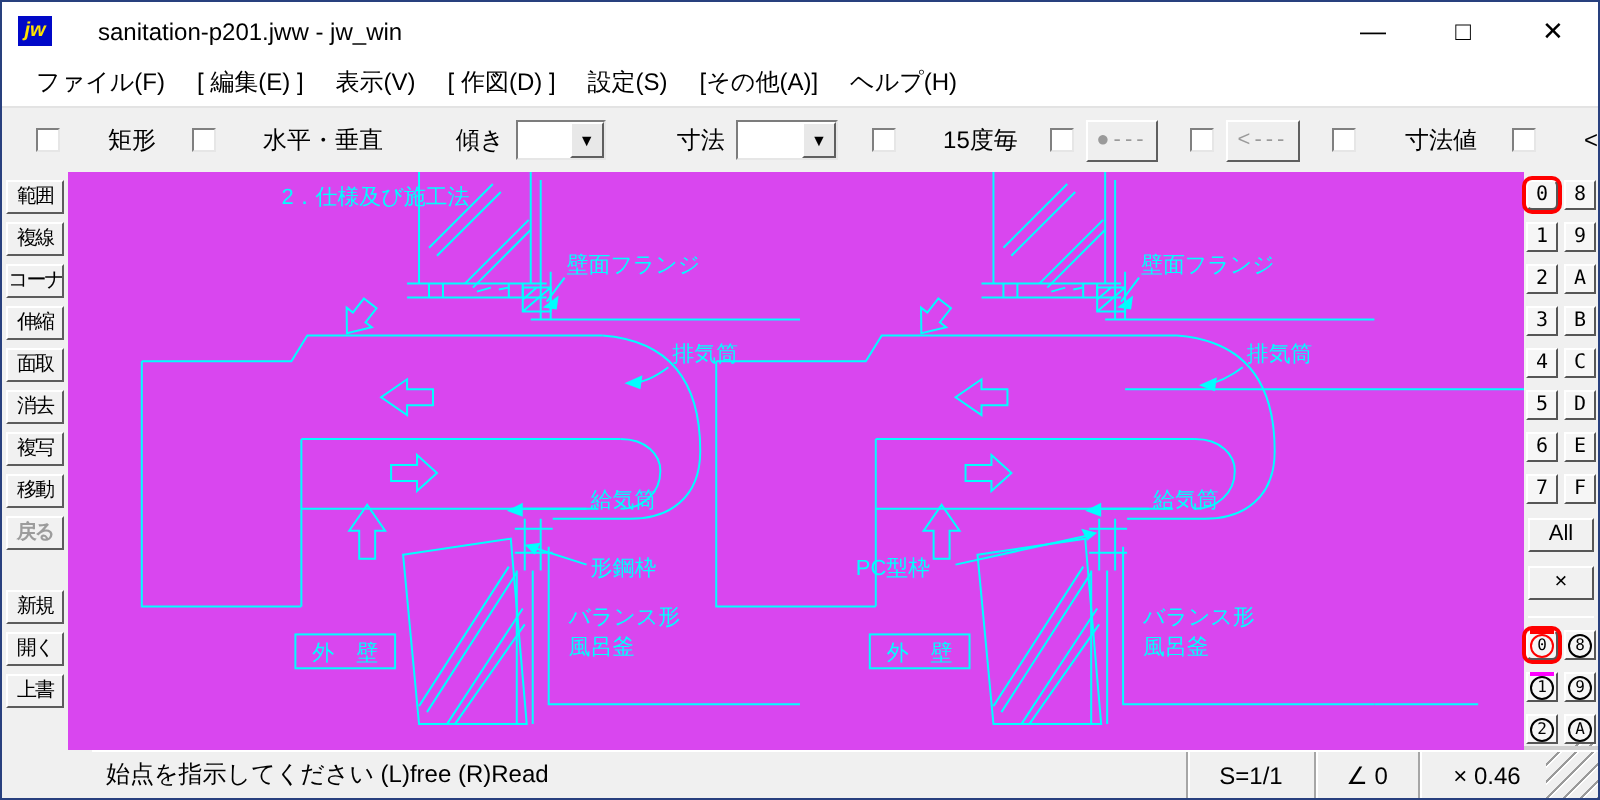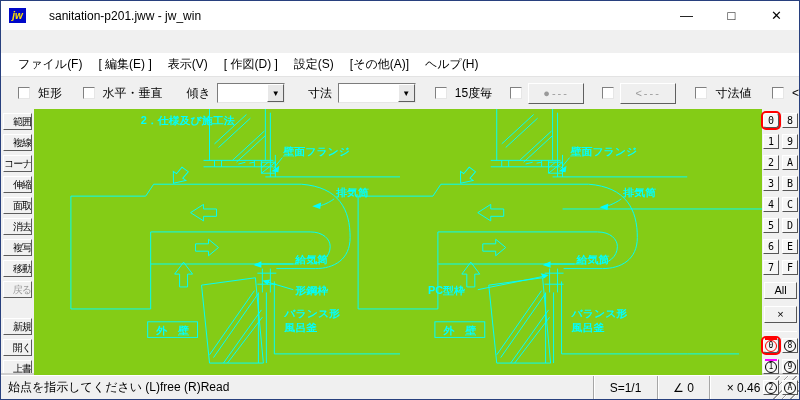--- a/index.html
+++ b/index.html
@@ -9,45 +9,45 @@
     display:flex; flex-direction:column; }
   
   .titlebar { height:29px; background:#fff; display:flex; align-items:center; padding-left:8px; flex:0 0 auto; }
   .jw-icon { width:17px; height:15px; background:#0008c8; color:#ffe400; font-weight:bold;
     font-style:italic; font-size:10px; display:flex; align-items:center; justify-content:center; }
   .title-text { margin-left:23px; font-size:12px; }
   .win-controls { margin-left:auto; display:flex; height:100%; }
   .win-btn { width:45px; height:100%; display:flex; align-items:center; justify-content:center;
     font-size:13px; background:#fff; border:0; cursor:default; }
   
-  .menubar { height:23px; background:#fff; display:flex; align-items:center; padding-left:9px; gap:0; flex:0 0 auto;margin-top:23px; }
+  .menubar { height:23px; background:#fff; display:flex; align-items:center; padding-left:9px; gap:0; flex:0 0 auto; }
   .menu-item { padding:0 8px; white-space:nowrap; }
   
   .toolbar { height:33px; background:#f0f0f0; border-top:1px solid #e3e3e3; display:flex;
     align-items:center; padding-left:17px; gap:6px; flex:0 0 auto; white-space:nowrap; }
   .cb { width:12px; height:12px; background:#fff; border:1px solid;
     border-color:#808080 #e6e6e6 #e6e6e6 #808080; display:inline-block; flex:0 0 auto; }
-  .tlabel { margin-left:2px;text-align:center; }
+  .tlabel { margin-left:18px;text-align:center; }
   .combo { height:20px; background:#fff; border:1px solid; border-color:#7c7c7c #e6e6e6 #e6e6e6 #7c7c7c;
     display:flex; align-items:stretch; }
   .combo-val { flex:1; padding:2px 3px; }
   .combo-btn { width:17px; background:#e8e8e8; border:1px solid; border-color:#fff #5f5f5f #5f5f5f #fff;
     display:flex; align-items:center; justify-content:center; font-size:8px; }
   .dis-btn { height:21px; width:78px; background:#efefef; border:1px solid;
     border-color:#fff #5f5f5f #5f5f5f #fff; color:#9a9a9a; font-size:11px; letter-spacing:2px;
     display:flex; align-items:center; justify-content:center; }
   
   .main { flex:1 1 auto; display:flex; min-height:0; }
   .left-col { width:33px; flex:0 0 auto; display:flex; flex-direction:column; align-items:center; padding-top:4px; }
   .tool-btn { width:29px; height:17px; flex:0 0 auto; background:#f1f1f1; border:1px solid;
-    border-color:#fff #5c5c5c #5c5c5c #fff; font-size:10px; line-height:14px; text-align:right;
+    border-color:#fff #5c5c5c #5c5c5c #fff; font-size:10px; line-height:14px; text-align:center;
     margin-bottom:4px; overflow:hidden; white-space:nowrap; letter-spacing:-1px; padding:0; }
-  .tool-btn.disabled { color:#9c9c9c; }
+  .tool-btn.disabled { color:#9c9c9c;font-weight:bold; }
   .spacer16 { height:16px; flex:0 0 auto; }
-  .canvas { flex:1 1 auto; background:#84cc16; position:relative; min-width:0;font-weight:bold; }
+  .canvas { flex:1 1 auto; background:#d946ef; position:relative; min-width:0; }
   .canvas svg { position:absolute; inset:0; width:100%; height:100%; }
   
   .right-col { width:37px; flex:0 0 auto; display:flex; flex-direction:column; align-items:center;
     padding-top:4px; background:#f0f0f0; }
   .num-grid { display:grid; grid-template-columns:16px 16px; gap:6px 3px; }
   .nbtn { width:16px; height:15px; background:#f6f6f6; border:1px solid;
     border-color:#fff #565656 #565656 #fff; font-family:"DejaVu Sans Mono",monospace;
     font-size:10px; line-height:12px; text-align:center; padding:0; position:relative; }
   .sel { box-shadow:0 0 0 2px #ff0000; border-radius:3px; }
   .wide-btn { width:33px; height:18px; margin-top:7px; background:#f1f1f1; border:1px solid;
@@ -55,21 +55,21 @@
   .rdiv { width:33px; height:1px; background:#9b9b9b; border-bottom:1px solid #fff; margin:8px 0 6px; }
   .lay-grid { display:grid; grid-template-columns:16px 16px; gap:6px 3px; }
   .circ { display:inline-block; width:12px; height:12px; border:1px solid #000; border-radius:50%;
     font-size:8px; line-height:10px; text-align:center; font-family:"DejaVu Sans Mono",monospace; }
   .circ.red { border-color:#f00; }
   .bar { position:absolute; top:-1px; left:1px; right:1px; height:2px; }
   .grip { margin-top:auto; align-self:flex-end; width:15px; height:15px;
     background:repeating-linear-gradient(135deg,transparent 0 3px,#9a9a9a 3px 4px,#fff 4px 5px); }
   
   .statusbar { height:24px; flex:0 0 auto; background:#f0f0f0; border-top:1px solid #fff;
-    box-shadow:0 -2px 0 #cfcfcf; display:flex; align-items:center; font-size:12px; }
+    box-shadow:0 -2px 0 #cfcfcf; display:flex; align-items:center; font-size:12px;margin-left:45px; }
   .status-msg { flex:1; padding-left:7px; white-space:nowrap; overflow:hidden; }
   .seg { height:100%; display:flex; align-items:center; justify-content:center;
     border-left:1px solid #a6a6a6; box-shadow:inset 1px 0 0 #fff; padding:0 6px; white-space:nowrap; }
   .seg.paper{width:58px;} .seg.scale{width:64px;} .seg.layer{width:76px;} .seg.angle{width:52px;} .seg.zoom{width:64px;padding-left:10px;}
   .sgrip { width:26px; height:100%;
     background:repeating-linear-gradient(135deg,transparent 0 4px,#9a9a9a 4px 5px,#fff 5px 6px); }
   text { font-size:11px; fill:#00ffff; font-family:"Liberation Sans","DejaVu Sans",sans-serif; }
 </style>
 </head>
 <body>

